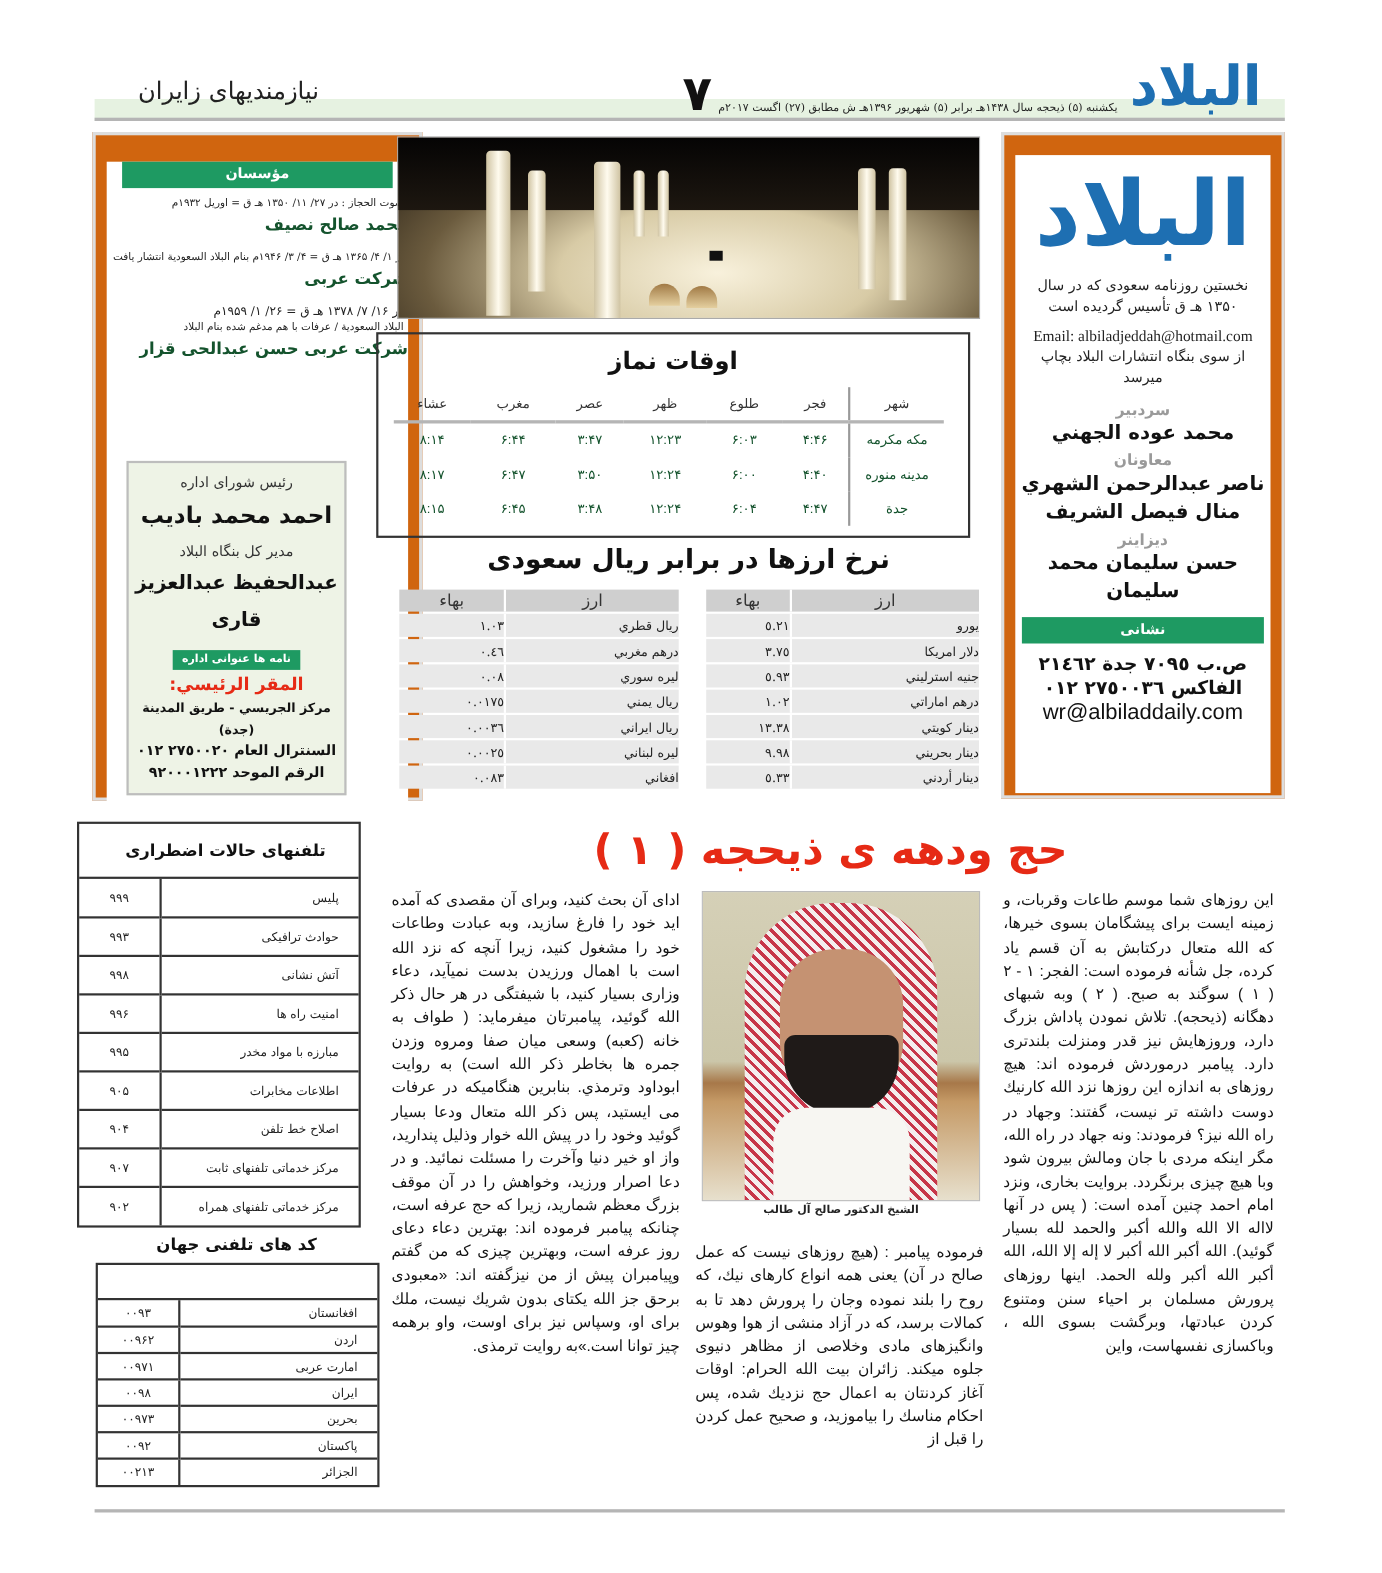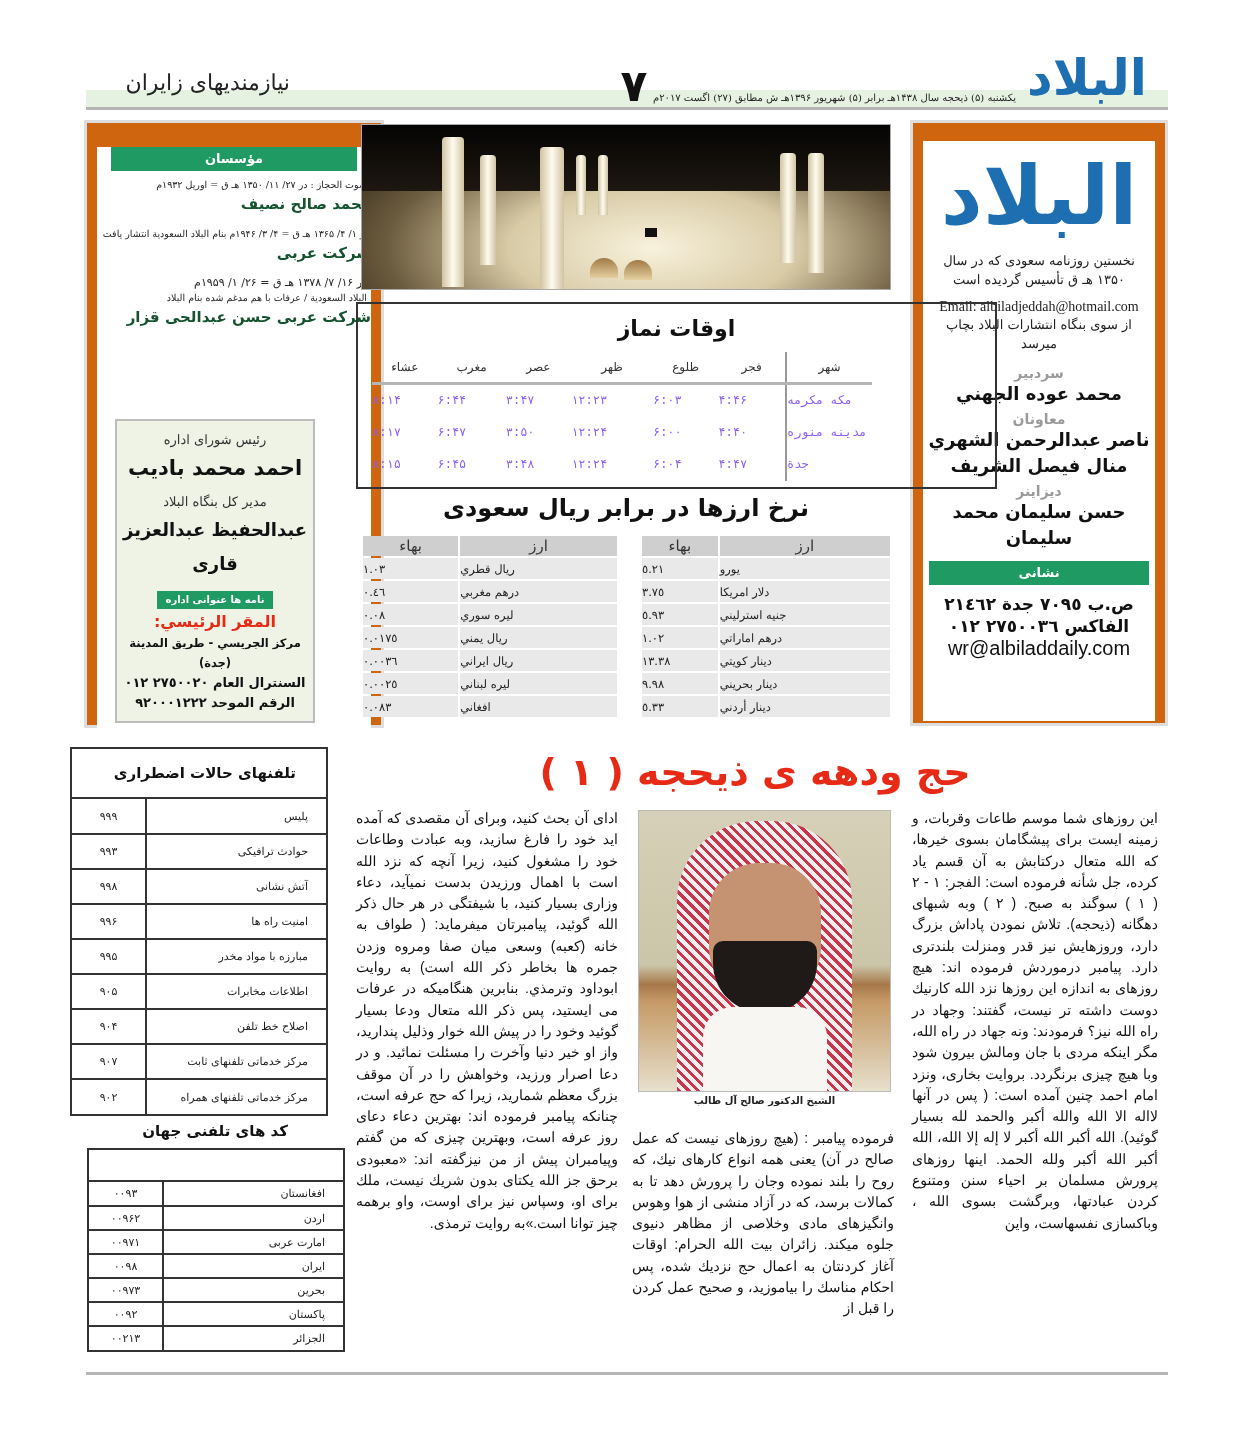--- a/index.html
+++ b/index.html
@@ -42,32 +42,32 @@
 
   
   .photo-mecca { position: absolute; left: 361px; top: 124px; width: 530px; height: 166px; border: 1px solid #aaa; overflow: hidden;
     background: radial-gradient(ellipse at 55% 75%, #f8f1dc 0%, #d8cba6 35%, #6b5b3e 65%, #120d08 100%); }
   .photo-mecca .sky { position: absolute; left: 0; top: 0; width: 100%; height: 40%; background: linear-gradient(#050404, #1d1710); }
   .minaret { position: absolute; width: 16px; background: linear-gradient(90deg, #cfc3a2, #fffbee, #cfc3a2); border-radius: 4px 4px 0 0; }
   .kaaba { position: absolute; left: 283px; top: 103px; width: 12px; height: 9px; background: #111; }
   .dome { position: absolute; width: 28px; height: 20px; border-radius: 14px 14px 0 0; background: linear-gradient(#a17a45, #e4cf9f); }
 
   
-  .prayer-box { position: absolute; left: 356px; top: 302px; width: 641px; height: 187px; border: 2px solid #333; }
+  .prayer-box { position: absolute; left: 342px; top: 302px; width: 540px; height: 187px; border: 2px solid #333; }
   .prayer-title { direction: rtl; text-align: center; font-size: 22px; font-weight: bold; margin-top: 10px; line-height: 30px; }
   .prayer-table { position: absolute; left: 14px; top: 48px; width: 500px; border-collapse: collapse; direction: rtl; }
   .prayer-table th { font-weight: normal; font-family: "DejaVu Serif", serif; font-size: 12px; color: #333; padding: 8px 0; border-bottom: 3px solid #b5b5b5; }
-  .prayer-table td { font-family: Liberation Mono, monospace; font-size: 12px; color: #8b5cf6; text-align: left; padding: 8px 0 9px; }
+  .prayer-table td { font-family: Liberation Sans, sans-serif; font-size: 12px; color: #14532d; text-align: center; padding: 8px 0 9px; }
   .prayer-table .city { border-left: 2px solid #999; width: 86px; }
 
   
   .currency-title { position: absolute; left: 361px; top: 492px; width: 530px; direction: rtl; text-align: center; font-size: 24px; font-weight: bold; line-height: 32px; letter-spacing: 1px; }
   .cur-table { position: absolute; top: 534px; border-collapse: separate; border-spacing: 0 2px; direction: rtl; }
   .cur-table th { background: #cfcfcf; font-weight: normal; font-family: "DejaVu Serif", serif; font-size: 15px; color: #333; height: 20px; }
-  .cur-table td { background: #e9e9e9; font-family: "DejaVu Serif", serif; font-size: 11.5px; color: #222; text-align: left; height: 21px; }
+  .cur-table td { background: #e9e9e9; font-family: "DejaVu Serif", serif; font-size: 11.5px; color: #222; text-align: right; height: 21px; }
   .cur-table th + th, .cur-table td + td { border-right: 2px solid #fff; }
 
   
   .emerg { position: absolute; left: 70px; top: 747px; width: 258px; border: 2px solid #333; }
   .emerg-title { direction: rtl; text-align: right; padding-right: 30px; font-size: 15px; font-weight: bold; line-height: 48px; border-bottom: 2px solid #333; }
   .phone-table { width: 100%; border-collapse: collapse; direction: rtl; }
   .phone-table td { border-top: 2px solid #333; font-family: "DejaVu Serif", serif; font-size: 11px; color: #222; height: 35px; }
   .phone-table tr:first-child td { border-top: none; }
   .phone-table td.label { text-align: right; padding-right: 18px; border-left: 2px solid #333; }
   .phone-table td.num { text-align: center; width: 74px; }

